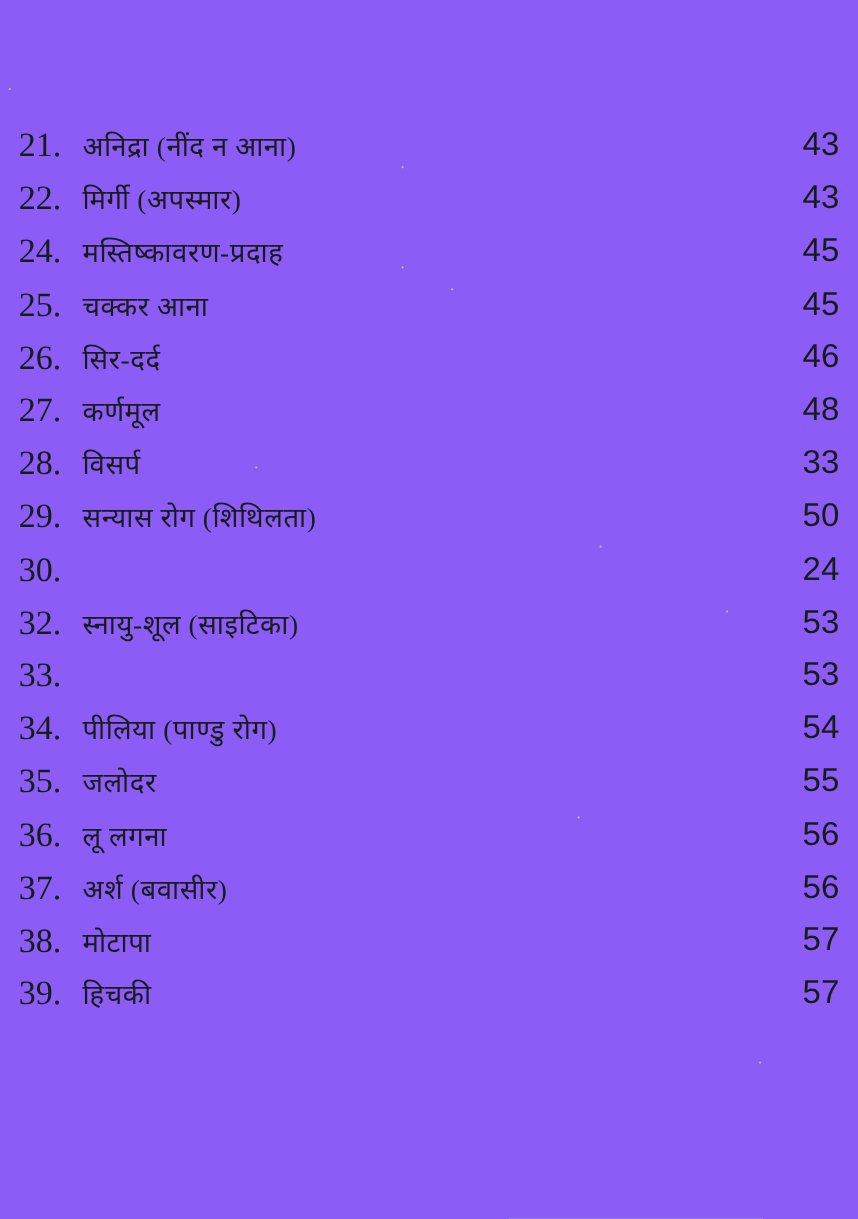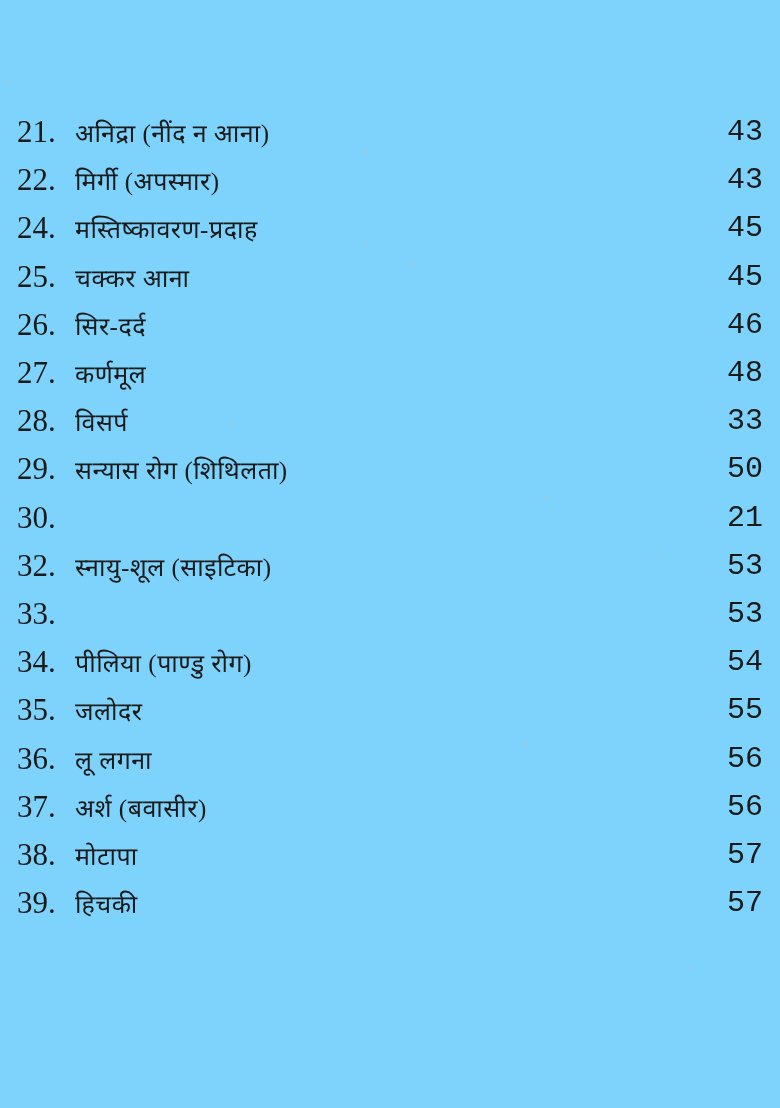--- a/index.html
+++ b/index.html
@@ -14,21 +14,21 @@
       overflow: hidden;
       font-family: "DejaVu Serif", "Liberation Serif", serif;
       color: #1a1a1a;
     }
     .page {
       position: absolute;
       left: 0;
       top: 0;
       width: 780px;
       height: 1108px;
-      background: #7dd3fc;
+      background: #8b5cf6;
     }
     .toc {
       position: absolute;
       left: 17px;
       top: 108px;
       width: 748px;
       margin: 0;
       padding: 0;
       list-style: none;
     }
@@ -48,21 +48,21 @@
     .toc-title {
       font-family: Liberation Serif, serif;
       font-size: 25px;
       color: #1a1a1a;
       letter-spacing: 0.5px;
       white-space: nowrap;
     }
     .toc-page {
       position: absolute;
       right: 2px;
-      font-family: Liberation Mono, monospace;
+      font-family: Liberation Sans, sans-serif;
       font-size: 30px;
       color: #1a1a1a;
     }
     .speck {
       position: absolute;
       width: 2px;
       height: 2px;
       border-radius: 1px;
       background: #bdbdbd;
     }
@@ -117,21 +117,21 @@
       <span class="toc-title">विसर्प</span>
       <span class="toc-page">33</span>
     </li>
     <li class="toc-row">
       <span class="toc-num">29.</span>
       <span class="toc-title">सन्यास रोग (शिथिलता)</span>
       <span class="toc-page">50</span>
     </li>
     <li class="toc-row">
       <span class="toc-num">30.</span>
-      <span class="toc-page">21</span>
+      <span class="toc-page">24</span>
     </li>
     <li class="toc-row">
       <span class="toc-num">32.</span>
       <span class="toc-title">स्नायु-शूल (साइटिका)</span>
       <span class="toc-page">53</span>
     </li>
     <li class="toc-row">
       <span class="toc-num">33.</span>
       <span class="toc-page">53</span>
     </li>

